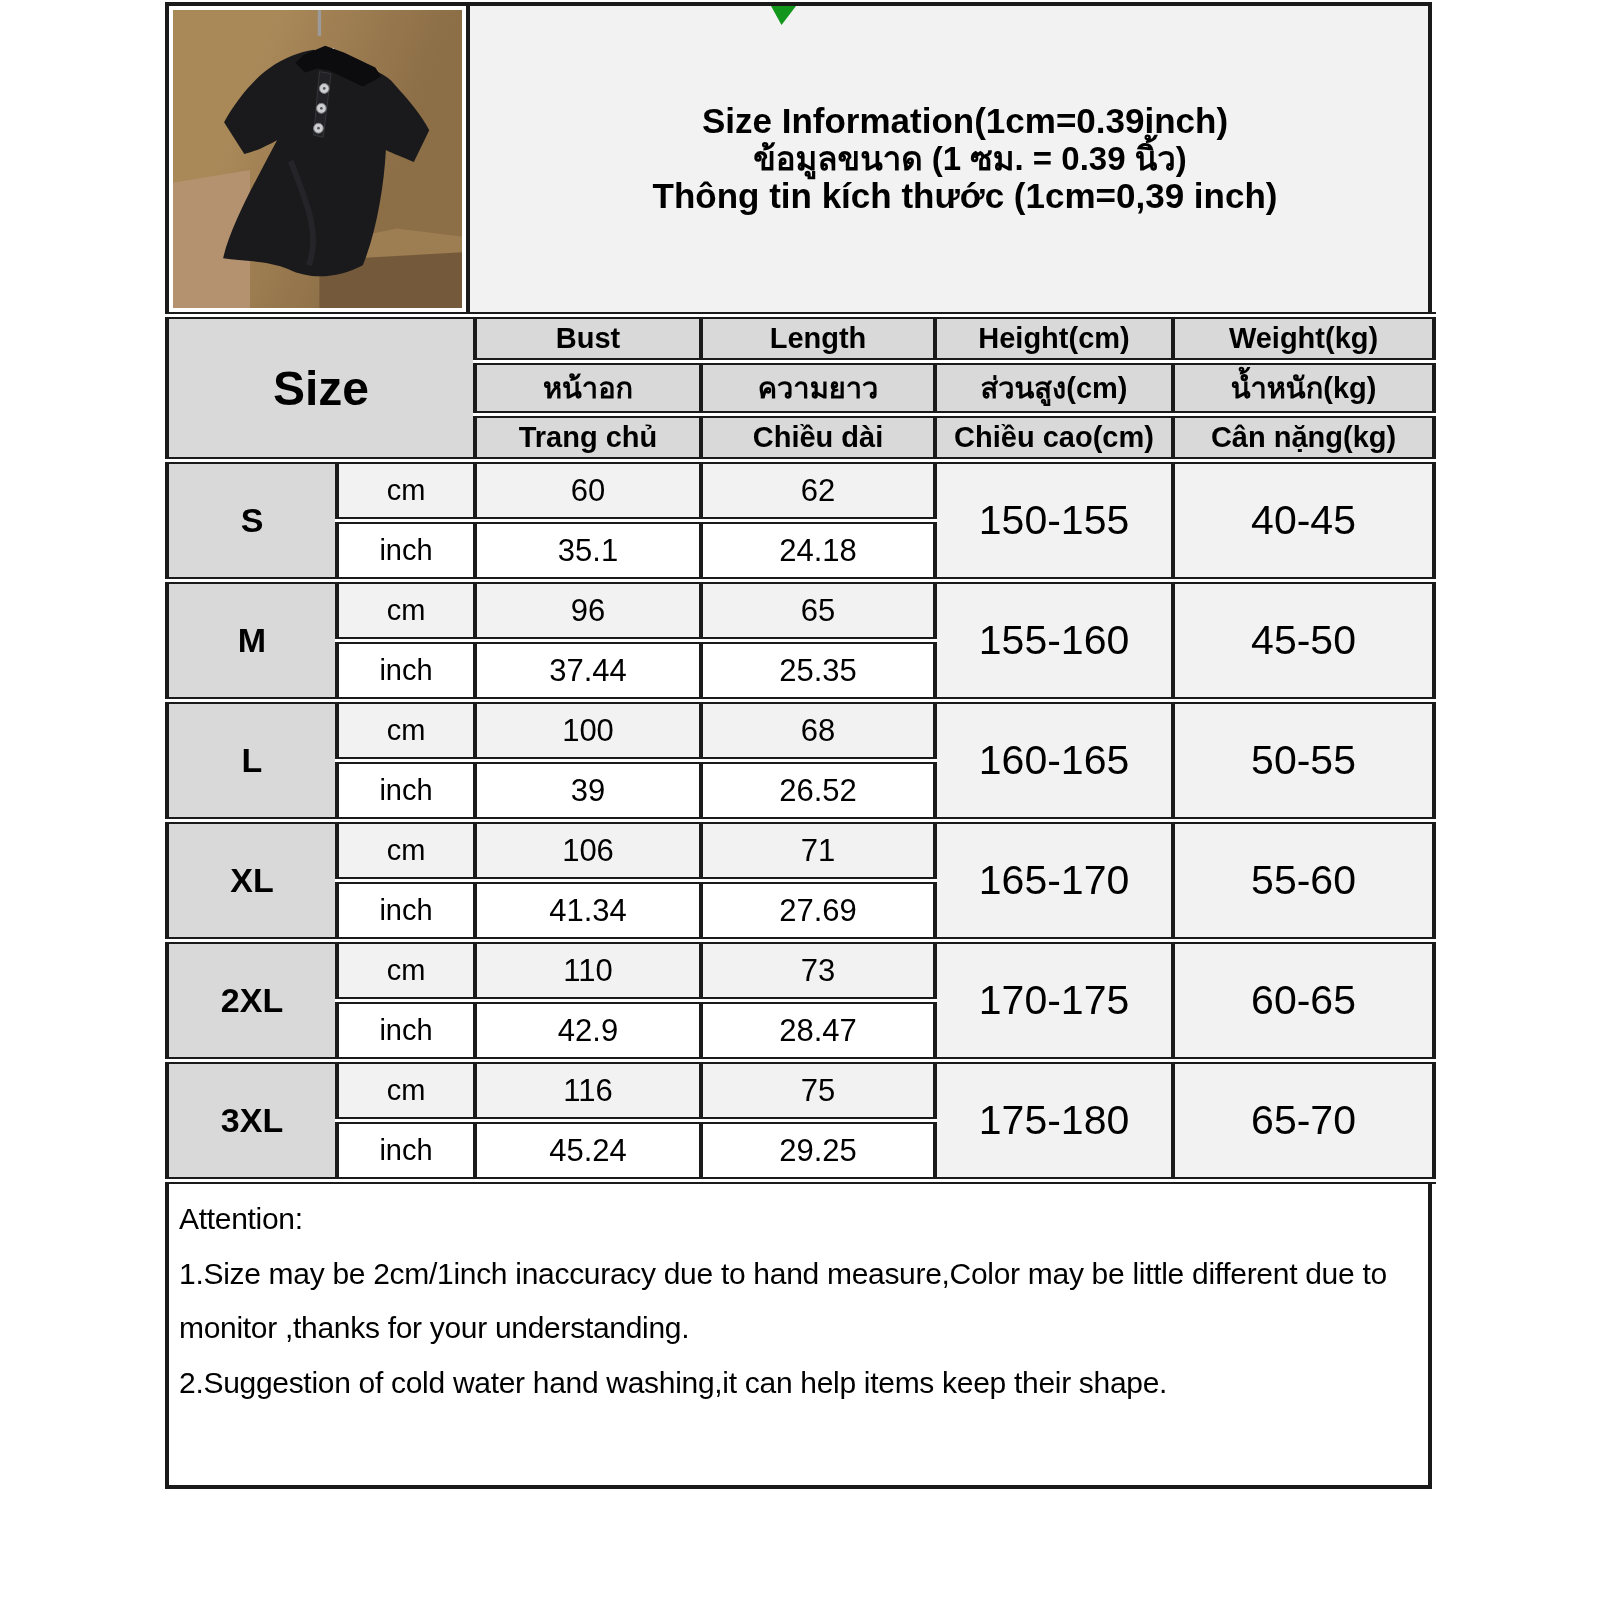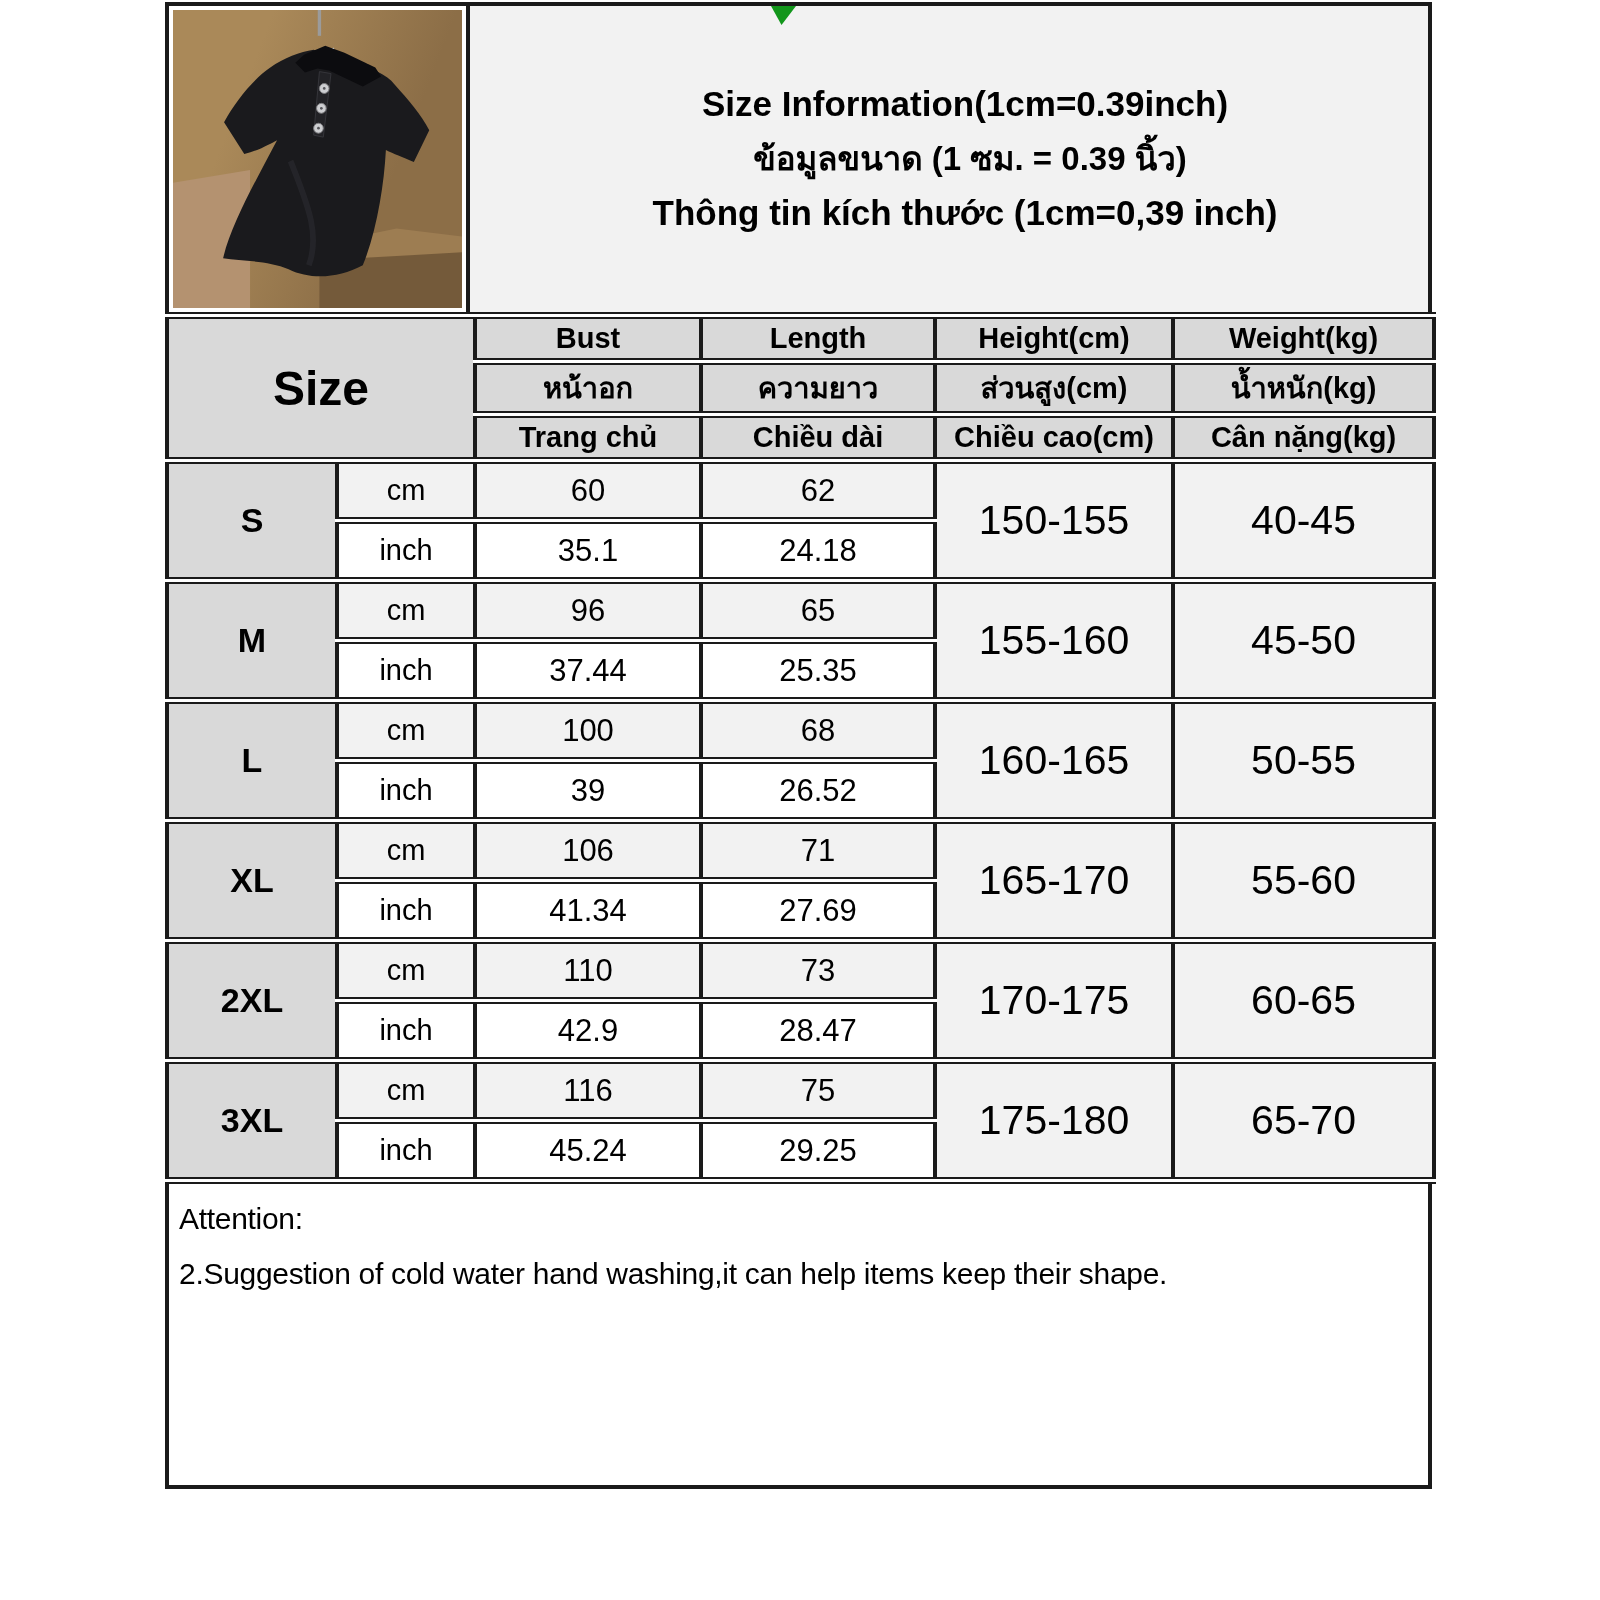--- a/index.html
+++ b/index.html
@@ -5,21 +5,21 @@
   html,body{margin:0;padding:0;width:1600px;height:1600px;background:#ffffff;overflow:hidden;}
   *{box-sizing:border-box;}
   body{font-family:"Liberation Sans","DejaVu Sans",sans-serif;color:#000;}
 
   .sheet{position:absolute;left:165px;top:2px;width:1267px;}
 
   
   .top-section{display:flex;height:310px;border:4px solid var(--line,#1a1a1a);border-bottom:none;}
   .img-panel{flex:none;width:301px;background:#ffffff;padding:4px;border-right:4px solid var(--line,#1a1a1a);}
   .img-panel svg{display:block;width:100%;height:100%;}
-  .title-panel{flex:1;background:var(--panel-bg,#f2f2f2);display:flex;flex-direction:column;justify-content:center;align-items:center;gap:17px;position:relative;padding-left:32px;}
+  .title-panel{flex:1;background:var(--panel-bg,#f2f2f2);display:flex;flex-direction:column;justify-content:center;align-items:center;position:relative;padding-left:32px;}
   .title-line{font-weight:bold;font-size:35px;line-height:1.1;text-align:center;}
   .title-line.th{font-size:33px;margin-left:10px;}
   .corner-marker{position:absolute;left:301px;top:0;width:25px;height:19px;background:var(--green-marker,#12961b);clip-path:polygon(0 0,100% 0,42% 100%);z-index:6;}
 
   
   table.size-table{width:1267px;border-collapse:collapse;table-layout:fixed;}
   .size-table td{border-left:4px solid var(--line,#1a1a1a);border-right:4px solid var(--line,#1a1a1a);
     border-top:7px double var(--line,#1a1a1a);border-bottom:7px double var(--line,#1a1a1a);
     text-align:center;vertical-align:middle;padding:0;overflow:hidden;}
   tr.hrow{height:46px;}
@@ -196,16 +196,17 @@
       <tr class="drow">
         <td class="c-unit bg-wh">inch</td>
         <td class="c-val bg-wh">45.24</td>
         <td class="c-val bg-wh">29.25</td>
       </tr>
     </tbody>
   </table>
 
   <div class="attention">
     <div>Attention:</div>
+    <div>1.Size may be 2cm/1inch inaccuracy due to hand measure,Color may be little different due to monitor ,thanks for your understanding.</div>
     <div>2.Suggestion of cold water hand washing,it can help items keep their shape.</div>
   </div>
 
 </div>
 
 </body></html>

